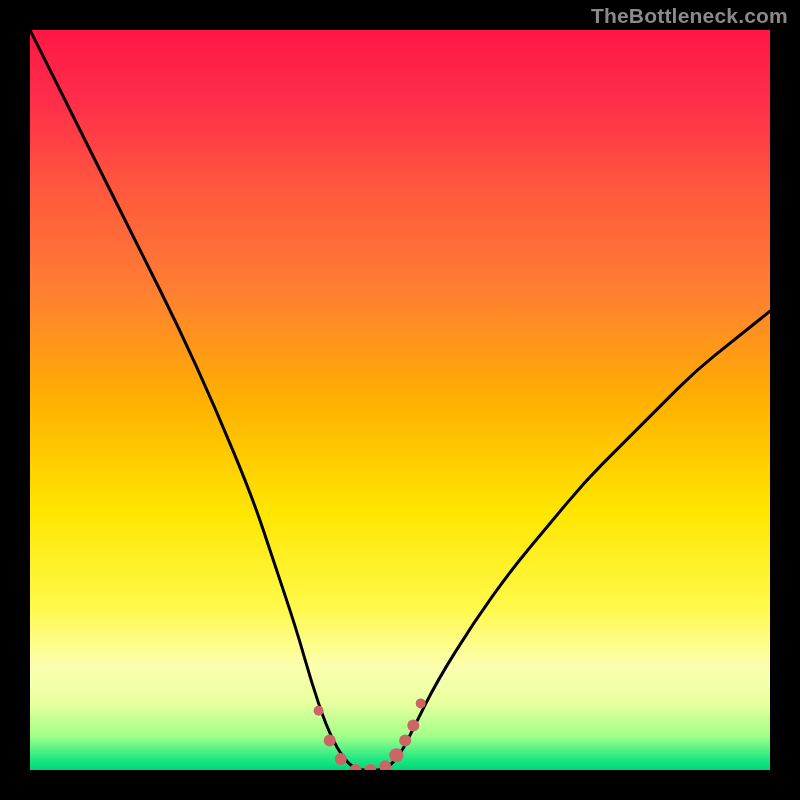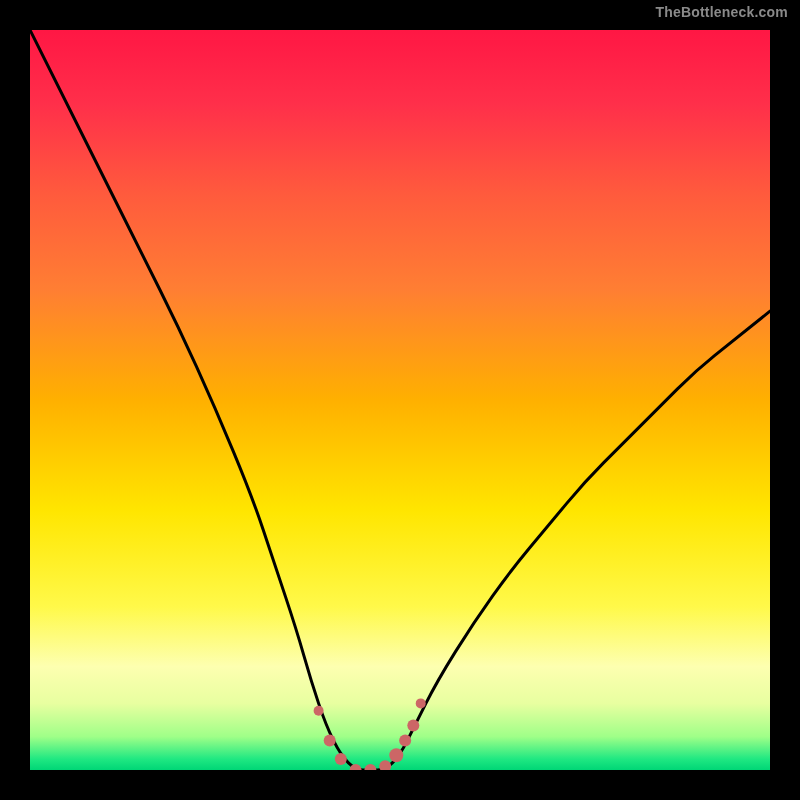--- a/index.html
+++ b/index.html
@@ -34,21 +34,21 @@
     position: absolute;
     inset: 0;
     width: 100%;
     height: 100%;
   }
   .watermark {
     position: absolute;
     top: 4px;
     right: 12px;
     font-family: Arial, Helvetica, sans-serif;
-    font-size: 14px;
+    font-size: 21px;
     font-weight: 600;
     color: #8a8a8a;
     letter-spacing: 0.2px;
   }
 </style>
 </head>
 <body>
 
 <div class="frame">
 

